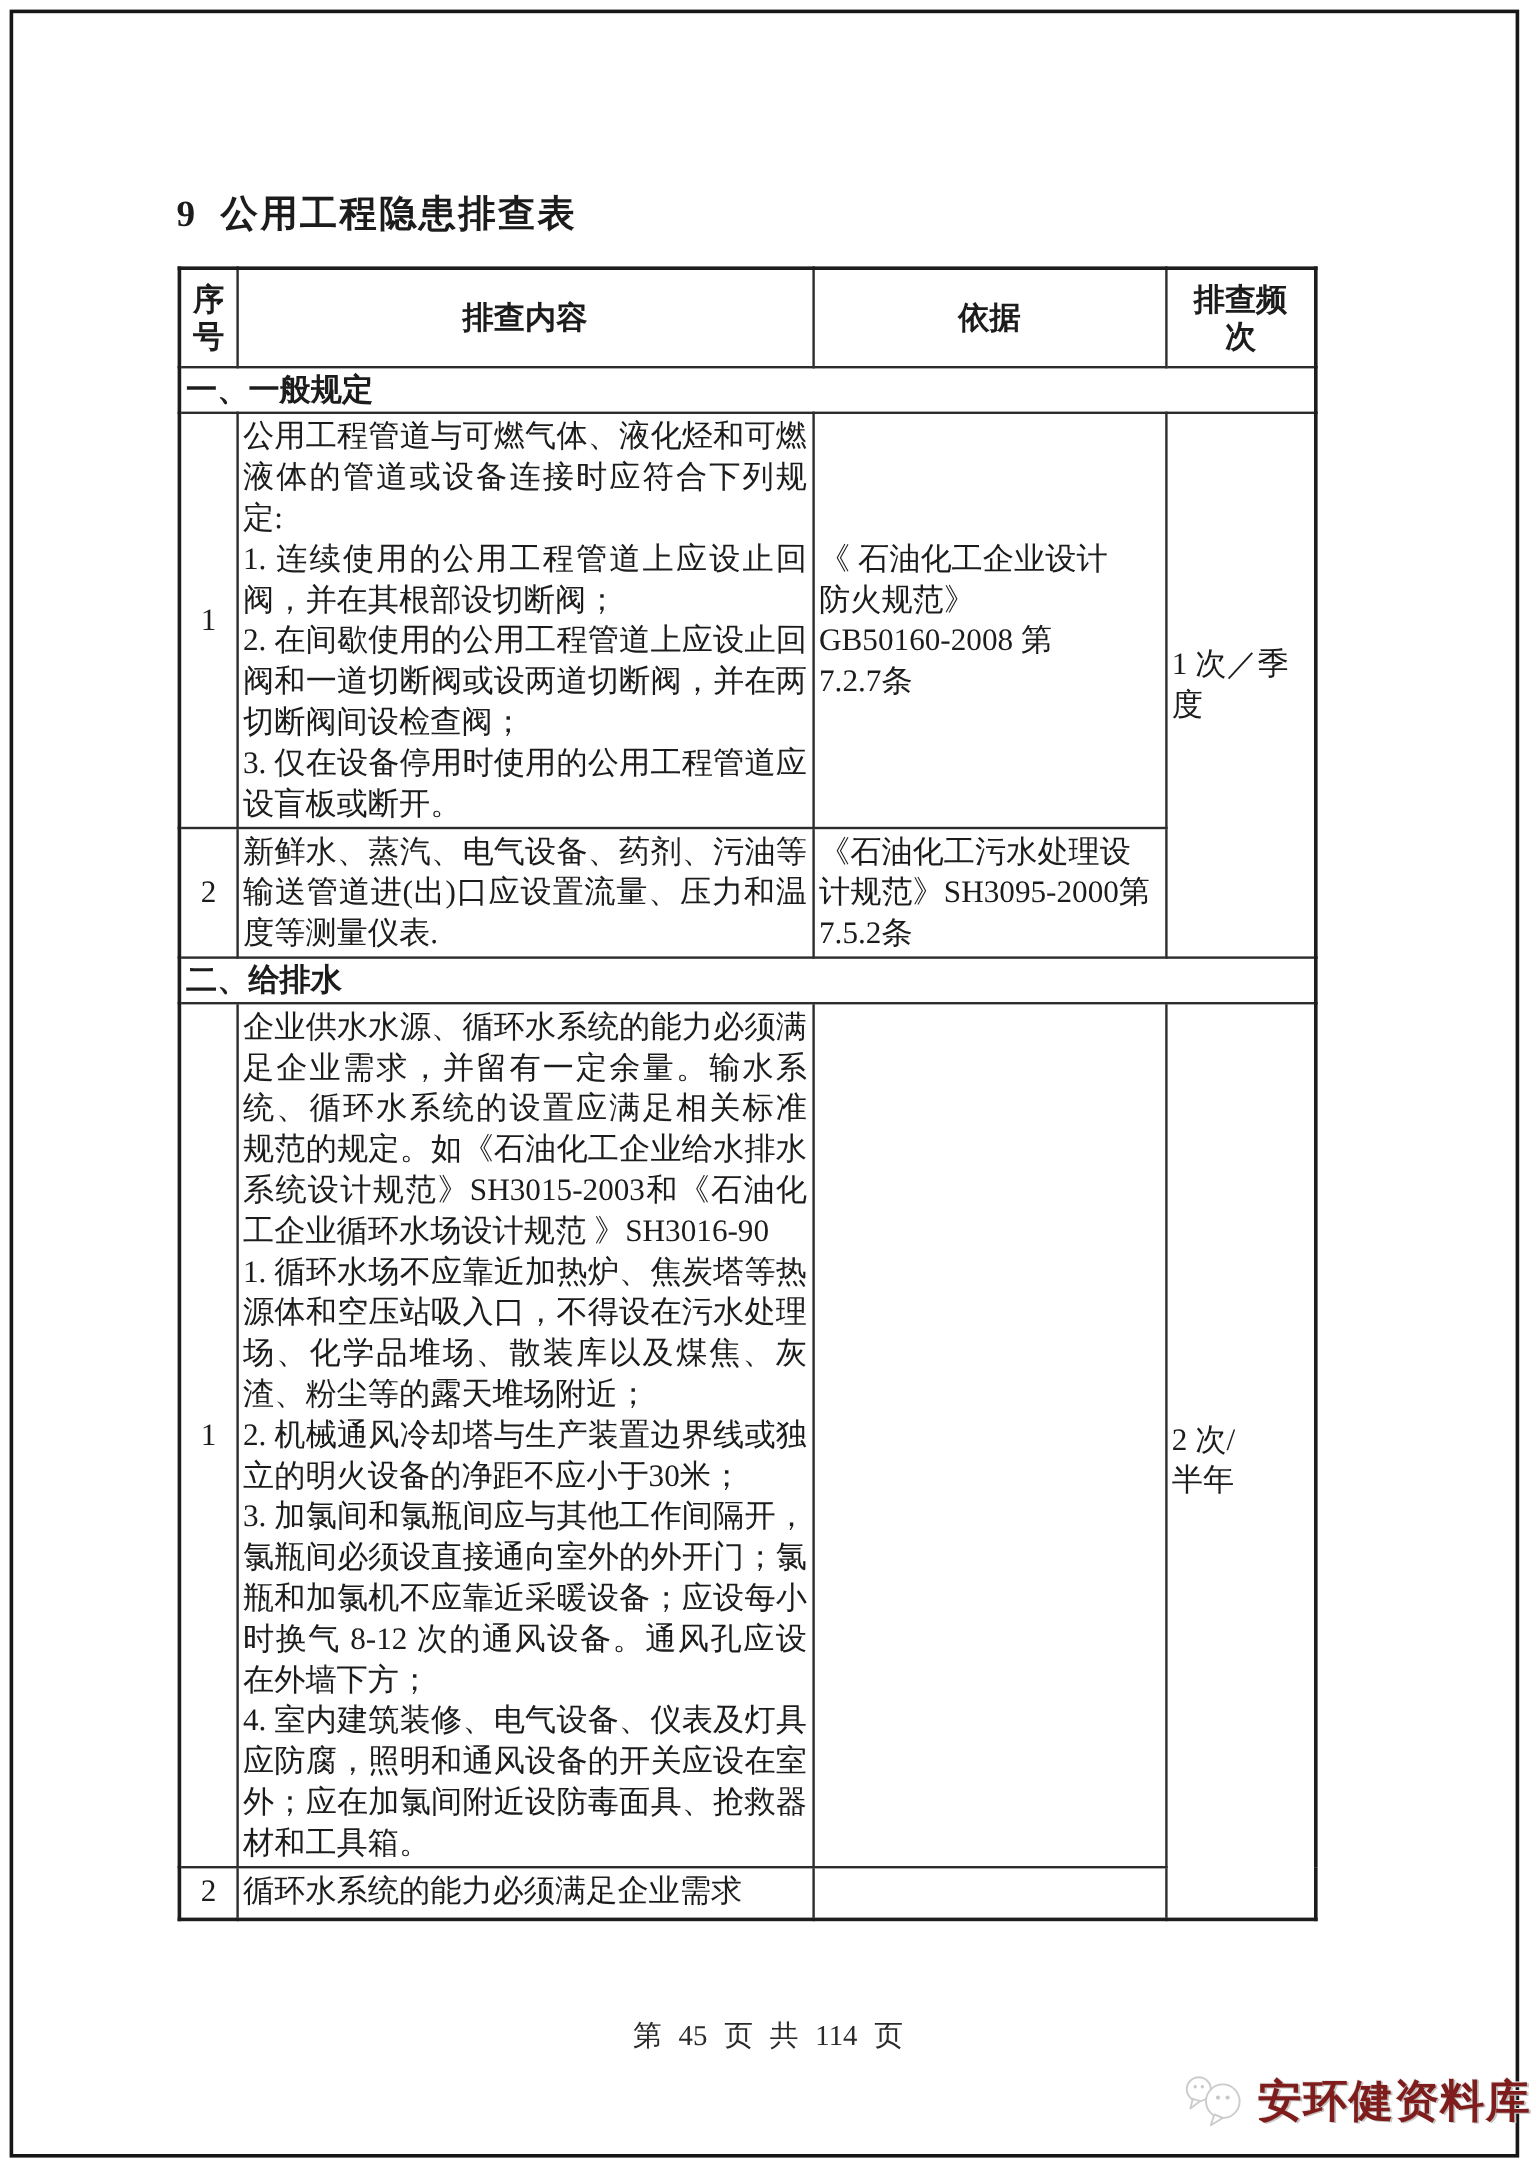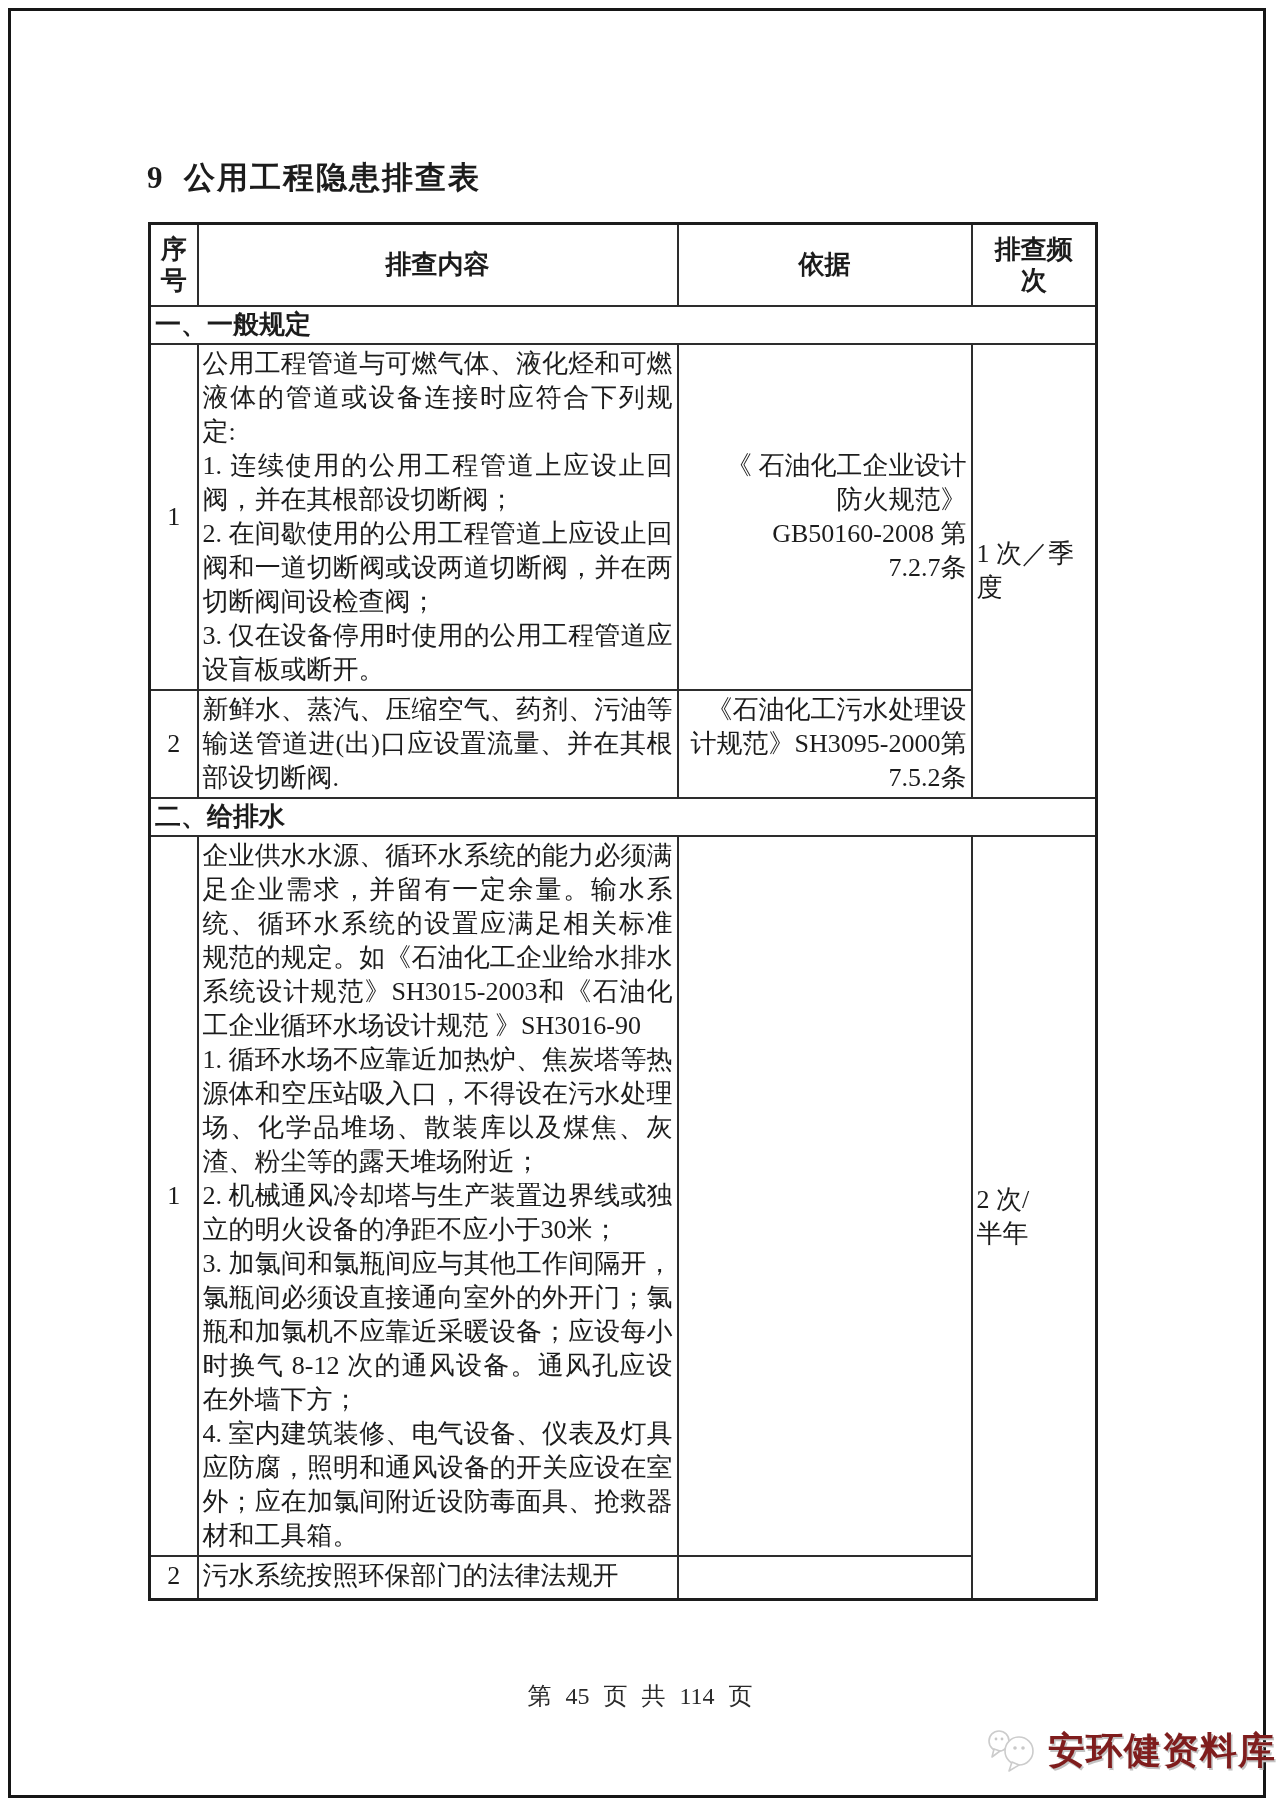--- a/index.html
+++ b/index.html
@@ -37,21 +37,21 @@
   }
   td.no-offset1{vertical-align:top;padding-top:104px;}
   td.no-offset2{vertical-align:top;padding-top:236px;}
   td.no-top{vertical-align:top;padding-top:4px;}
   td.content-cell{
     vertical-align:top;text-align:justify;
     white-space:pre-wrap;padding:5px 4px 5px 8px;
   }
   td.basis-cell{
     vertical-align:top;white-space:pre-wrap;
-    padding:5px 4px 5px 8px;text-align:right;
+    padding:5px 4px 5px 8px;text-align:left;
   }
   td.freq-cell{
     vertical-align:top;white-space:pre-wrap;
     padding:5px 4px 5px 10px;text-align:left;
   }
   tr.clipped-row td{height:44px;vertical-align:top;overflow:hidden;}
   .page-footer{
     position:absolute;left:0;top:1680px;width:1280px;text-align:center;
     font-size:24px;color:#2a2a2a;word-spacing:8px;
   }
@@ -104,21 +104,21 @@
       <td class="basis-cell">《 石油化工企业设计
 防火规范》
 GB50160-2008 第
 7.2.7条</td>
       <td class="freq-cell" rowspan="2">1 次／季
 度</td>
     </tr>
 
     <tr>
       <td class="no-cell no-top">2</td>
-      <td class="content-cell">新鲜水、蒸汽、压缩空气、药剂、污油等输送管道进(出)口应设置流量、并在其根部设切断阀.</td>
+      <td class="content-cell">新鲜水、蒸汽、电气设备、药剂、污油等输送管道进(出)口应设置流量、压力和温度等测量仪表.</td>
       <td class="basis-cell">《石油化工污水处理设
 计规范》SH3095-2000第
 7.5.2条</td>
     </tr>
 
     <tr>
       <td class="section-cell" colspan="4">二、给排水</td>
     </tr>
 
     <tr>
@@ -128,21 +128,21 @@
 2. 机械通风冷却塔与生产装置边界线或独立的明火设备的净距不应小于30米；
 3. 加氯间和氯瓶间应与其他工作间隔开，氯瓶间必须设直接通向室外的外开门；氯瓶和加氯机不应靠近采暖设备；应设每小时换气 8-12 次的通风设备。通风孔应设在外墙下方；
 4. 室内建筑装修、电气设备、仪表及灯具应防腐，照明和通风设备的开关应设在室外；应在加氯间附近设防毒面具、抢救器材和工具箱。</td>
       <td class="basis-cell"></td>
       <td class="freq-cell" rowspan="2">2 次/
 半年</td>
     </tr>
 
     <tr class="clipped-row">
       <td class="no-cell no-top">2</td>
-      <td class="content-cell">污水系统按照环保部门的法律法规开</td>
+      <td class="content-cell">循环水系统的能力必须满足企业需求</td>
       <td class="basis-cell"></td>
     </tr>
   </tbody>
 </table>
 
 <div class="page-footer">第 45 页 共 114 页</div>
 
 <div class="watermark">
   <svg class="bubble-logo" width="54" height="46" viewBox="0 0 54 46">
     <g fill="#ffffff" stroke="#cccccc" stroke-width="1.6">

